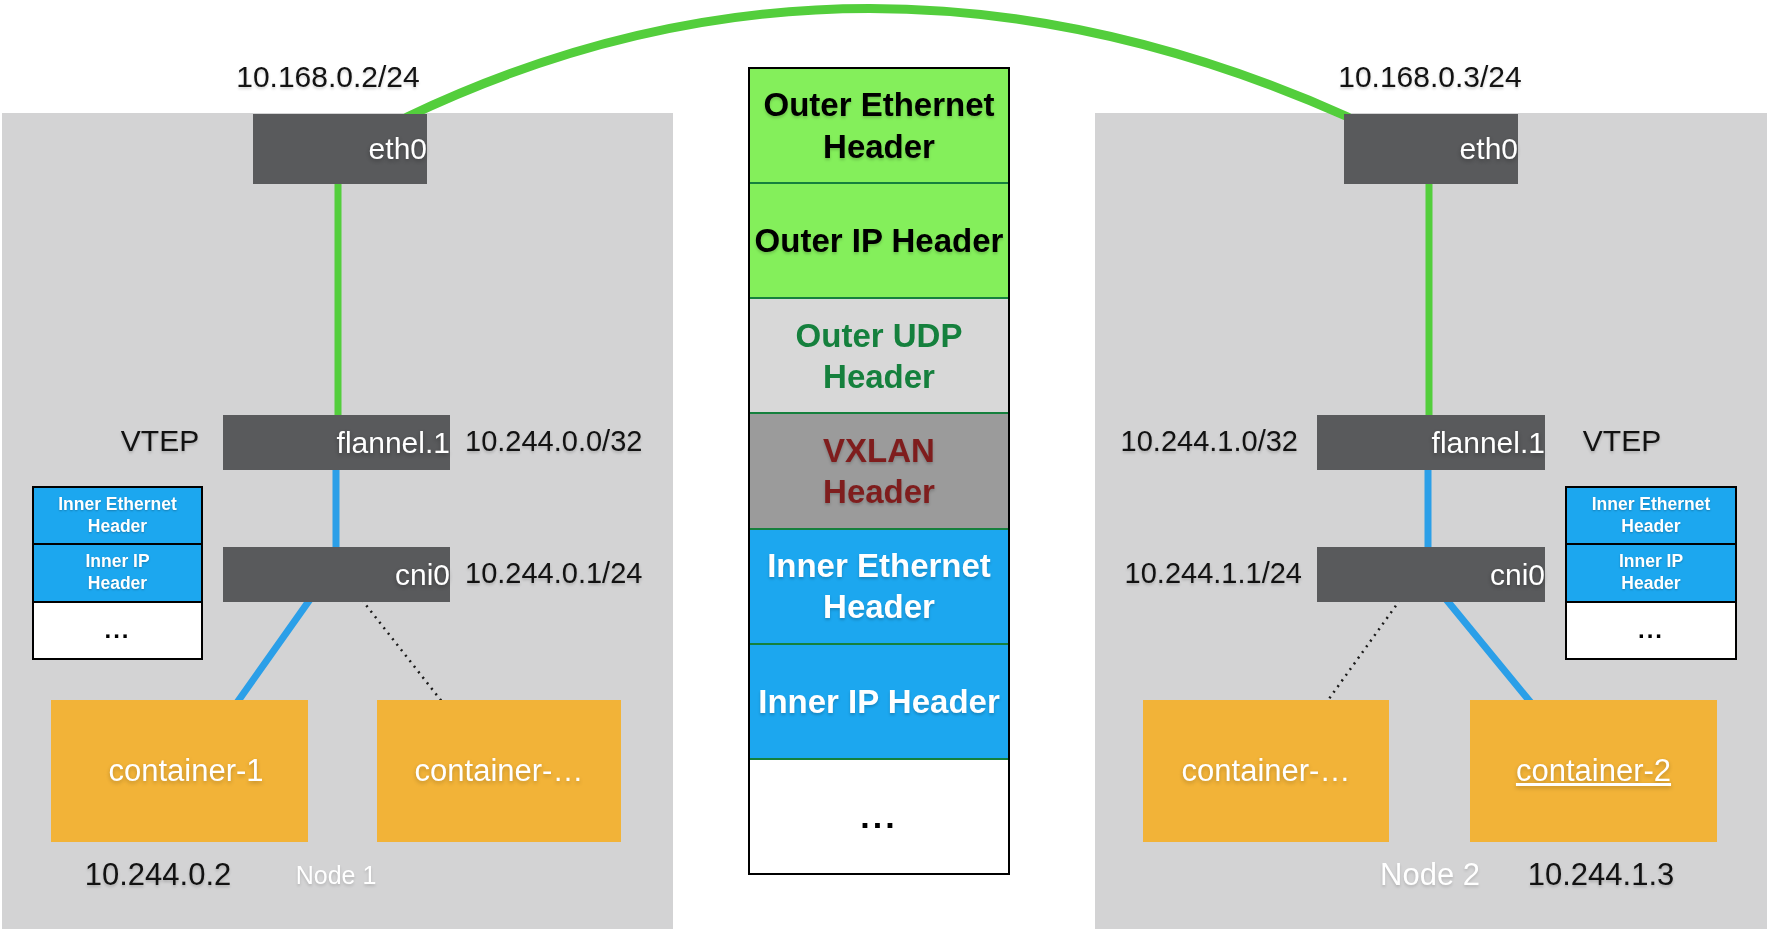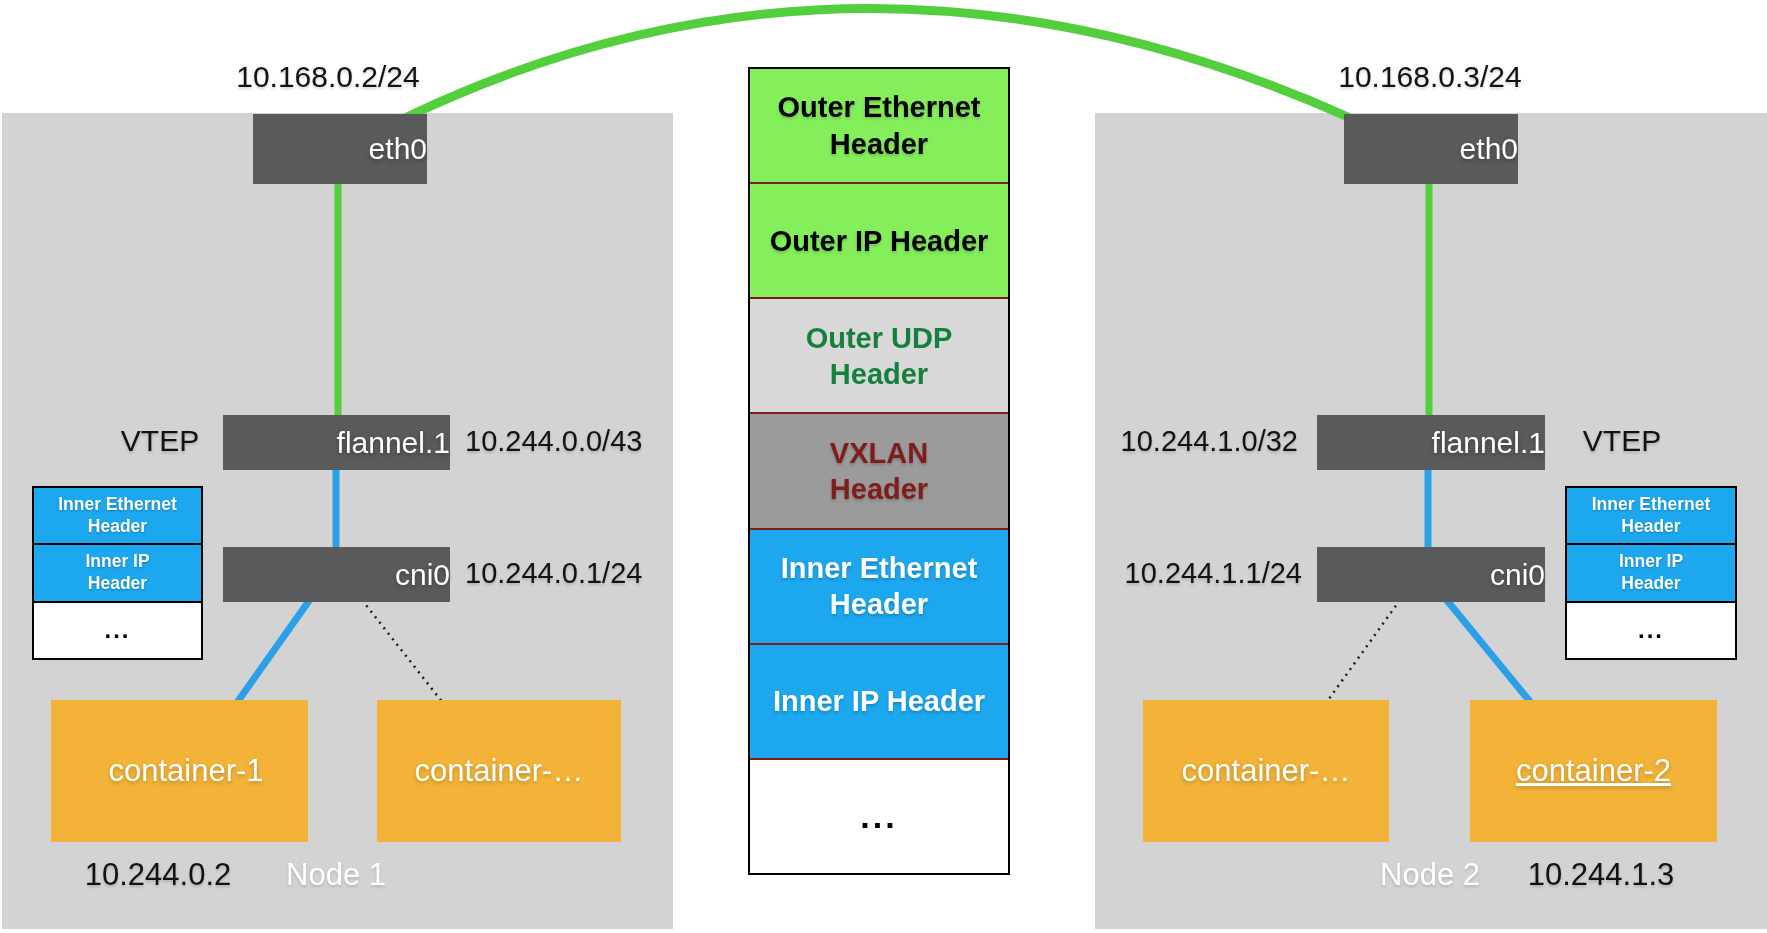--- a/index.html
+++ b/index.html
@@ -33,22 +33,22 @@
   .ministack .mrow.mlast{
     background:#fff;color:#000;border-bottom:none;font-size:24px;
     letter-spacing:2px;text-shadow:none;
   }
   .pstack{
     position:absolute;border:2px solid #000;background:#fff;
     display:flex;flex-direction:column;box-sizing:border-box;
   }
   .pseg{
     flex:1;display:flex;align-items:center;justify-content:center;
-    font-size:29px;font-weight:bold;line-height:1.25;text-align:center;
-    white-space:pre-line;border-bottom:2px solid #7f1d1d;
+    font-size:33px;font-weight:bold;line-height:1.25;text-align:center;
+    white-space:pre-line;border-bottom:2px solid #15803d;
   }
   .pseg:last-child{border-bottom:none;}
   .seg-green{background:#84ef5b;color:#000;text-shadow:0 2px 3px rgba(0,0,0,0.18);}
   .seg-ltgray{background:#d8d8d8;color:#15803d;}
   .seg-mdgray{background:#9b9b9b;color:#7f1d1d;text-shadow:0 2px 3px rgba(0,0,0,0.20);}
   .seg-blue{background:#1ca7ef;color:#fff;text-shadow:0 2px 3px rgba(0,0,0,0.20);}
   .seg-white{background:#fff;color:#000;font-size:34px;letter-spacing:3px;}
   .lbl{
     position:absolute;font-size:30px;color:#121212;text-align:center;
     text-shadow:0 2px 3px rgba(0,0,0,0.18);line-height:34px;
@@ -79,21 +79,21 @@
 
   <div class="lbl" style="left:168px;top:60px;width:320px;">10.168.0.2/24</div>
   <div class="devbox" style="left:253px;top:114px;width:174px;height:70px;">
     <span>eth0</span>
   </div>
 
   <div class="lbl" style="left:60px;top:424px;width:200px;">VTEP</div>
   <div class="devbox" style="left:223px;top:415px;width:227px;height:55px;">
     <span>flannel.1</span>
   </div>
-  <div class="lbl la" style="left:465px;top:424px;width:230px;font-size:29px;">10.244.0.0/43</div>
+  <div class="lbl la" style="left:465px;top:424px;width:230px;font-size:29px;">10.244.0.0/32</div>
 
   <div class="devbox" style="left:223px;top:547px;width:227px;height:55px;">
     <span>cni0</span>
   </div>
   <div class="lbl la" style="left:465px;top:556px;width:230px;font-size:29px;">10.244.0.1/24</div>
 
   <div class="ministack" style="left:32px;top:486px;width:171px;height:174px;">
     <div class="mrow">Inner Ethernet
 Header</div>
     <div class="mrow">Inner IP
@@ -101,21 +101,21 @@
     <div class="mrow mlast">...</div>
   </div>
 
   <div class="cbox" style="left:51px;top:700px;width:244px;height:142px;padding-left:13px;">
     <span>container-1</span>
   </div>
   <div class="cbox" style="left:377px;top:700px;width:244px;height:142px;">
     <span>container-…</span>
   </div>
   <div class="lbl" style="left:38px;top:858px;width:240px;font-size:31px;">10.244.0.2</div>
-  <div class="lbl white" style="left:216px;top:858px;width:240px;font-size:31px;">Node 1</div>
+  <div class="lbl white" style="left:216px;top:858px;width:240px;font-size:25px;">Node 1</div>
 
   <div class="pstack" style="left:748px;top:67px;width:262px;height:808px;">
     <div class="pseg seg-green">Outer Ethernet
 Header</div>
     <div class="pseg seg-green">Outer IP Header</div>
     <div class="pseg seg-ltgray">Outer UDP
 Header</div>
     <div class="pseg seg-mdgray">VXLAN
 Header</div>
     <div class="pseg seg-blue">Inner Ethernet

